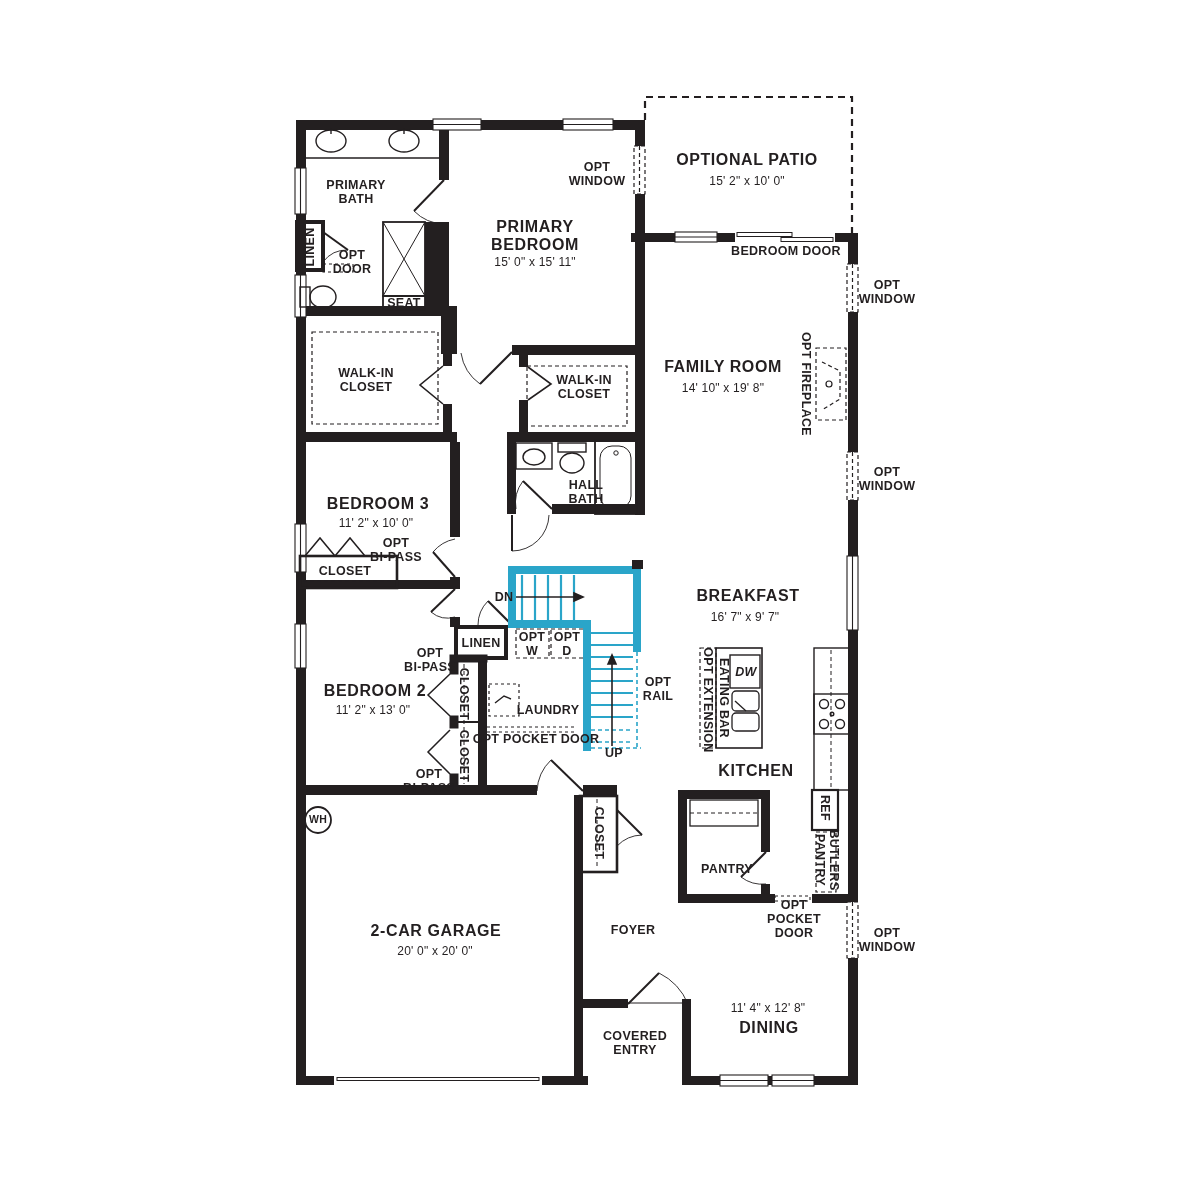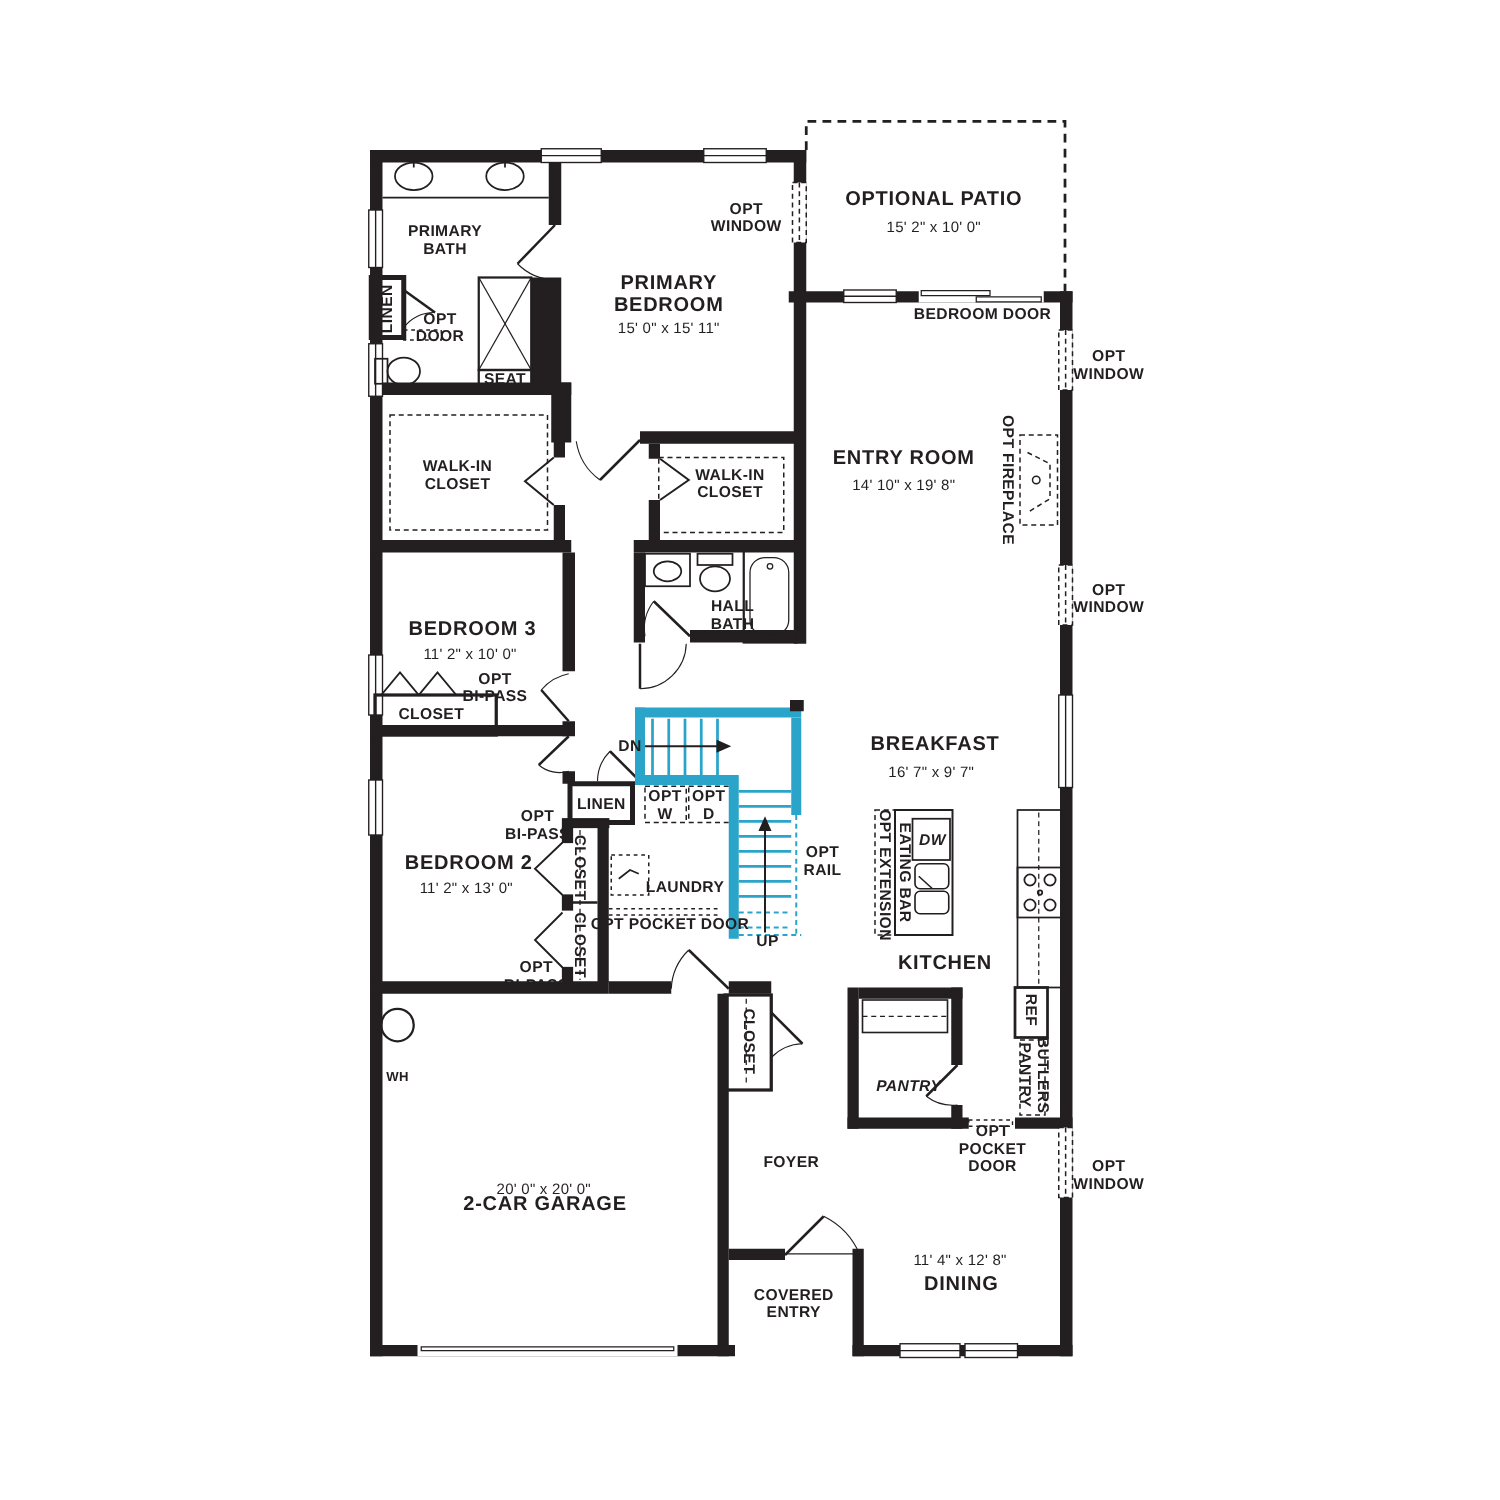--- a/index.html
+++ b/index.html
@@ -382,21 +382,21 @@
       <div class="lbl room" style="left: 535px; top: 236px;">PRIMARY
 BEDROOM</div>
       <div class="lbl dim" style="left: 535px; top: 263px;">15' 0" x 15' 11"</div>
       <div class="lbl sub" style="left: 597px; top: 174px;">OPT
 WINDOW</div>
       <div class="lbl room" style="left: 747px; top: 160px;">OPTIONAL PATIO</div>
       <div class="lbl dim" style="left: 747px; top: 182px;">15' 2" x 10' 0"</div>
       <div class="lbl sub" style="left: 786px; top: 251px;">BEDROOM DOOR</div>
       <div class="lbl sub" style="left: 887px; top: 292px;">OPT
 WINDOW</div>
-      <div class="lbl room" style="left: 723px; top: 367px;">ENTRY ROOM</div>
+      <div class="lbl room" style="left: 723px; top: 367px;">FAMILY ROOM</div>
       <div class="lbl dim" style="left: 723px; top: 389px;">14' 10" x 19' 8"</div>
       <div class="lbl sub r90" style="left: 806px; top: 384px;">OPT FIREPLACE</div>
       <div class="lbl sub" style="left: 887px; top: 479px;">OPT
 WINDOW</div>
       <div class="lbl sub" style="left: 366px; top: 380px;">WALK-IN
 CLOSET</div>
       <div class="lbl sub" style="left: 584px; top: 387px;">WALK-IN
 CLOSET</div>
       <div class="lbl sub" style="left: 573px; top: 492px; margin-left: 13px;">HALL
 BATH</div>
@@ -423,32 +423,32 @@
       <div class="lbl sub" style="left: 658px; top: 689px;">OPT
 RAIL</div>
       <div class="lbl sub" style="left: 536px; top: 739px;">OPT POCKET DOOR</div>
       <div class="lbl sub" style="left: 614px; top: 753px;">UP</div>
       <div class="lbl sub" style="left: 429px; top: 781px;">OPT
 BI-PASS</div>
       <div class="lbl sub r90" style="left: 724px; top: 698px;">EATING BAR</div>
       <div class="lbl sub r90" style="left: 708px; top: 700px;">OPT EXTENSION</div>
       <div class="lbl sub" style="left: 746px; top: 672px; font-style: italic;">DW</div>
       <div class="lbl room" style="left: 756px; top: 771px;">KITCHEN</div>
-      <div class="lbl small" style="left: 318px; top: 820px; margin-top: 43px;">WH</div>
+      <div class="lbl small" style="left: 318px; top: 820px;">WH</div>
       <div class="lbl sub r90" style="left: 825px; top: 808px;">REF</div>
       <div class="lbl sub r90" style="left: 827px; top: 860px;">BUTLERS
 PANTRY</div>
-      <div class="lbl sub" style="left: 727px; top: 869px; font-style: italic;">PANTRY</div>
+      <div class="lbl sub" style="left: 727px; top: 869px;">PANTRY</div>
       <div class="lbl sub" style="left: 794px; top: 919px;">OPT
 POCKET
 DOOR</div>
       <div class="lbl sub" style="left: 887px; top: 940px;">OPT
 WINDOW</div>
       <div class="lbl sub" style="left: 633px; top: 930px;">FOYER</div>
       <div class="lbl sub r90" style="left: 599px; top: 833px;">CLOSET</div>
-      <div class="lbl room" style="left: 436px; top: 931px; margin-top: 33px;">2-CAR GARAGE</div>
+      <div class="lbl room" style="left: 436px; top: 931px;">2-CAR GARAGE</div>
       <div class="lbl dim" style="left: 435px; top: 952px;">20' 0" x 20' 0"</div>
       <div class="lbl room" style="left: 769px; top: 1028px;">DINING</div>
       <div class="lbl dim" style="left: 768px; top: 1009px;">11' 4" x 12' 8"</div>
       <div class="lbl sub" style="left: 635px; top: 1043px;">COVERED
 ENTRY</div>
     </div>
 </div>
 
 </body></html>

